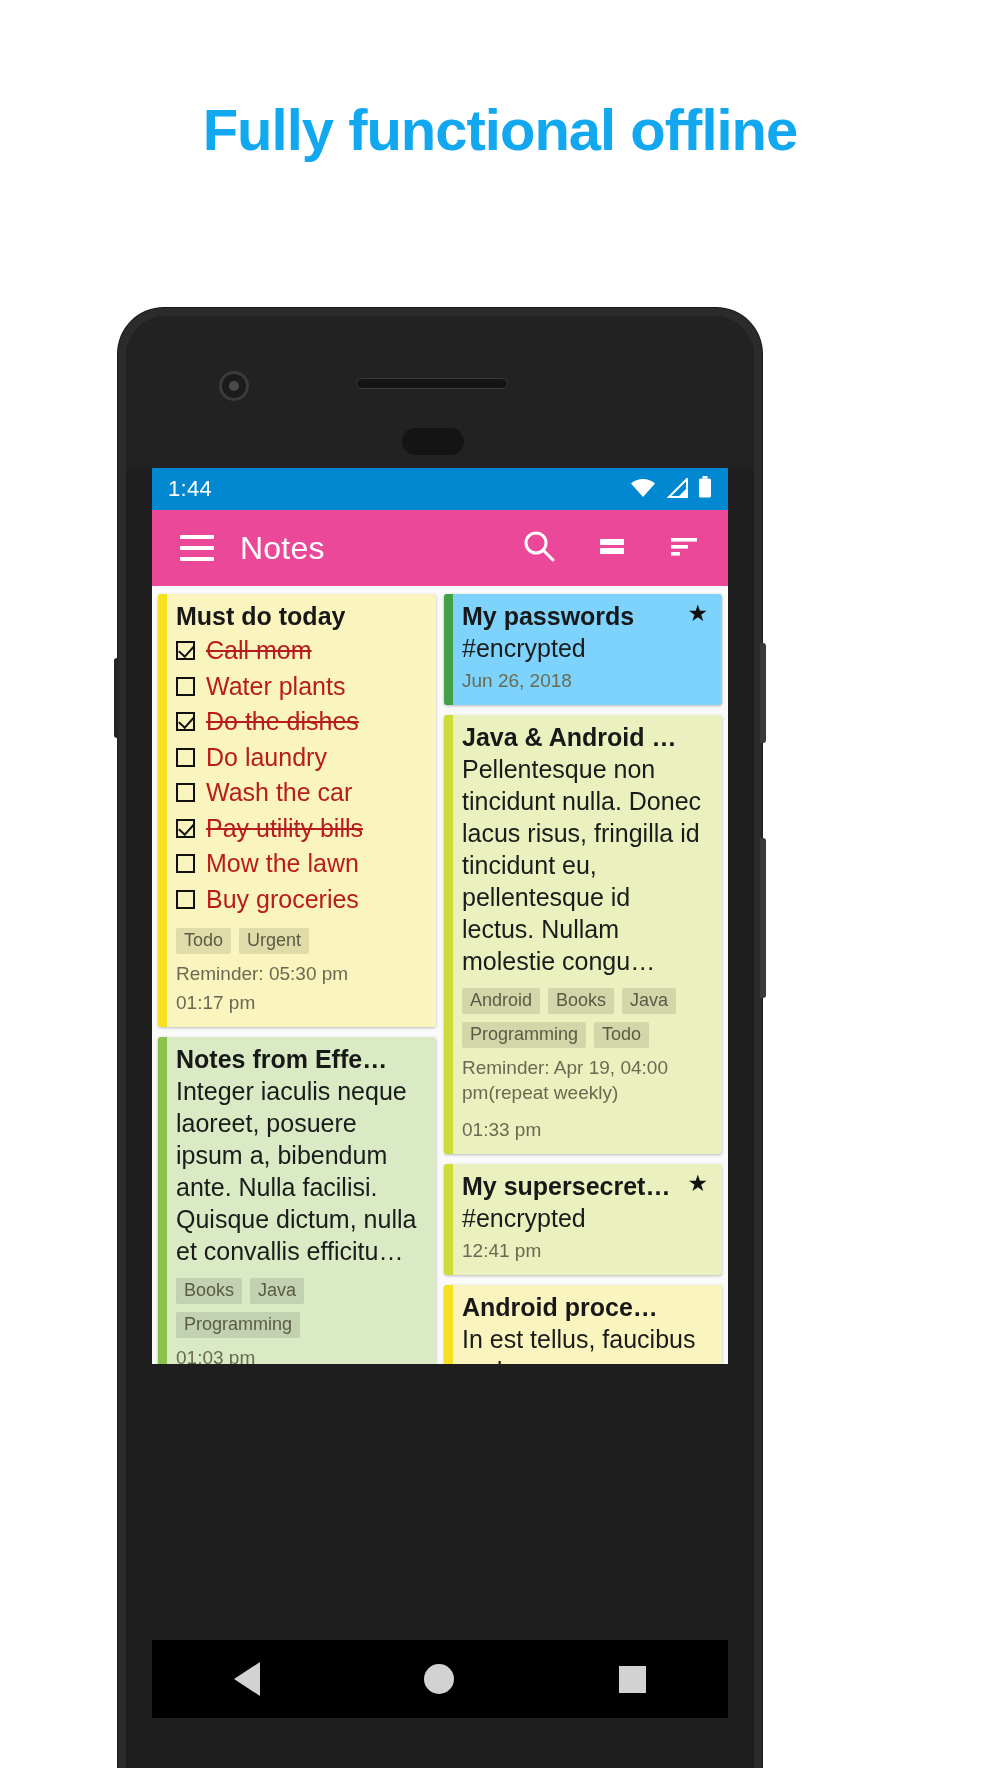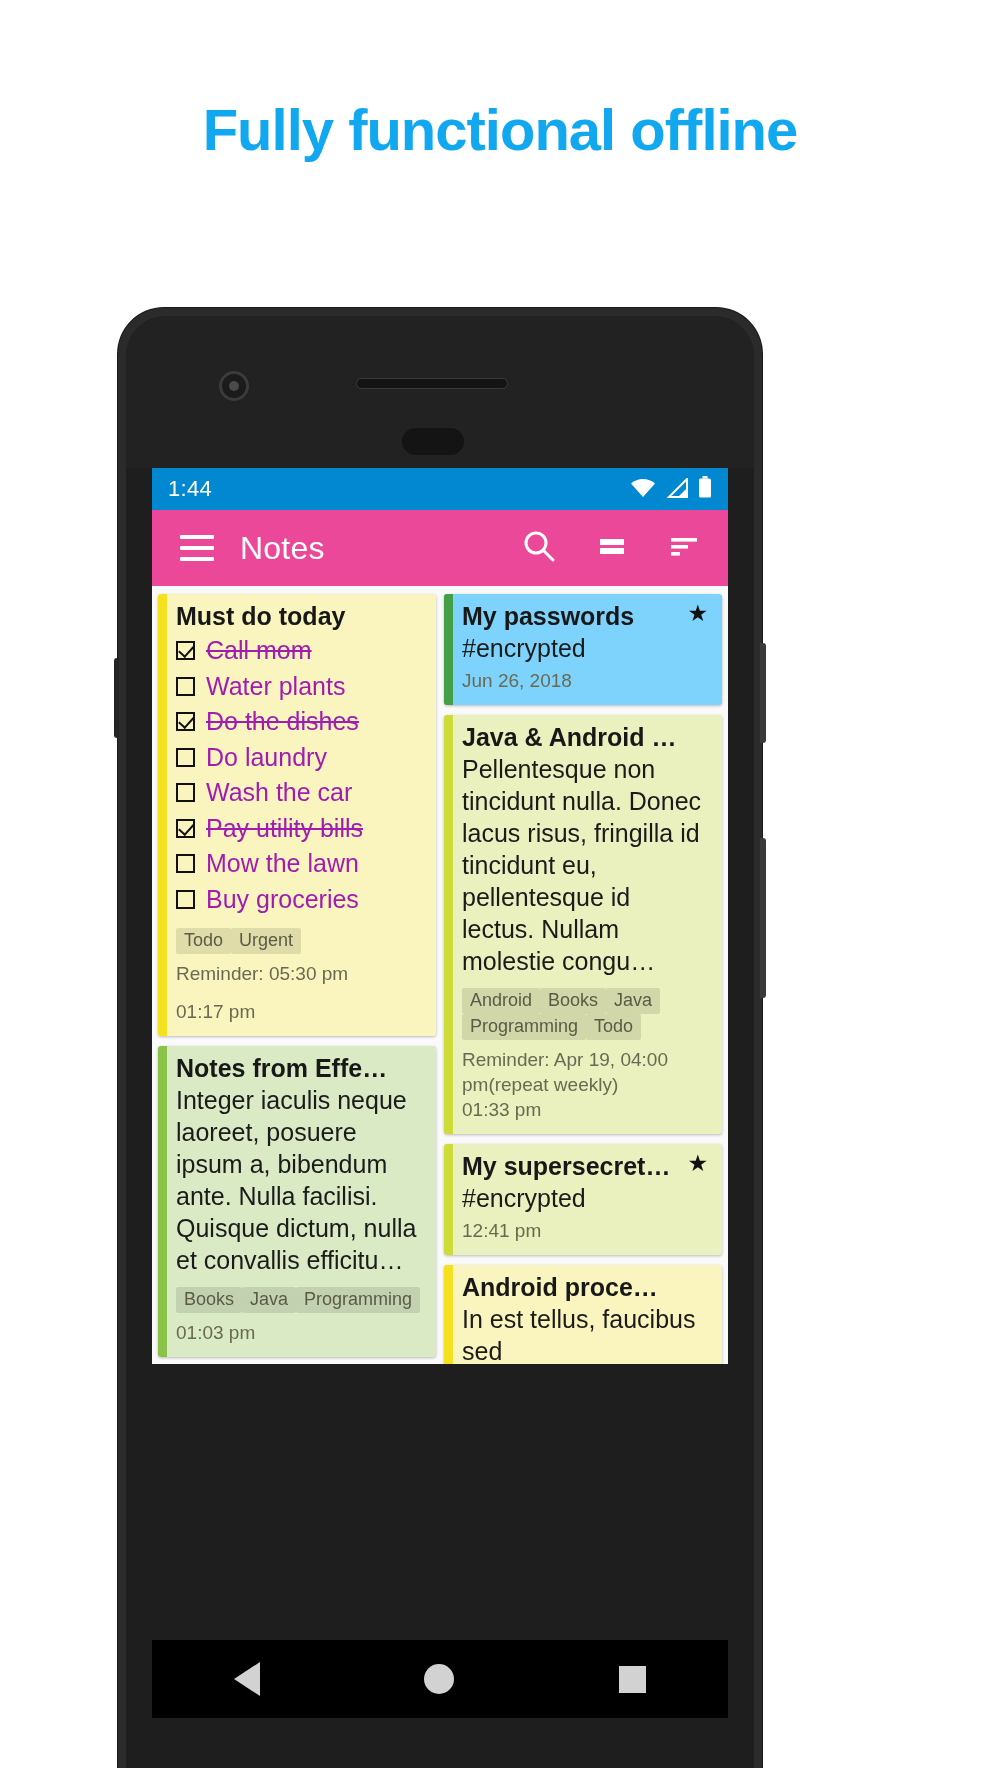--- a/index.html
+++ b/index.html
@@ -115,30 +115,30 @@
     white-space: nowrap; overflow: hidden;
     padding-right: 4px;
   }
   .note-title-row { display: flex; align-items: flex-start; }
   .note-title-row .note-title { flex: 1 1 auto; min-width: 0; }
   .star { color: #111; font-size: 23px; line-height: 1; margin-left: 6px; flex: 0 0 auto; }
 
   .note-body { font-size: 25px; color: #1b1b1b; line-height: 1.28; margin-top: 1px; }
 
   .check-list { margin-top: 2px; }
-  .check-item { display: flex; align-items: center; font-size: 25px; color: #a21caf; line-height: 1.42; }
+  .check-item { display: flex; align-items: center; font-size: 25px; color: #b91c1c; line-height: 1.42; }
   .check-box { width: 19px; height: 19px; border: 2px solid #111; margin-right: 11px; flex: 0 0 auto; position: relative; }
   .check-item.done .check-box::after {
     content: ""; position: absolute; left: 4px; top: -1px;
     width: 7px; height: 13px; border: solid #111; border-width: 0 2px 2px 0;
     transform: rotate(42deg);
   }
   .check-item.done .ci-label { text-decoration: line-through; }
 
-  .tags { display: flex; flex-wrap: wrap; margin-top: 11px; }
+  .tags { display: flex; flex-wrap: wrap; gap: 8px; margin-top: 11px; }
   .tag {
     font-size: 18px; color: #5b5b45;
     background: rgba(0,0,0,.10);
     padding: 2px 8px 3px 8px;
     border-radius: 2px;
     white-space: nowrap;
   }
   .meta { font-size: 19px; color: #6a6a52; line-height: 1.32; margin-top: 7px; }
   .meta.date-only { margin-top: 4px; }
 
@@ -284,21 +284,21 @@
                 <div class="check-item">
                   <span class="check-box"></span>
                   <span class="ci-label">Buy groceries</span>
                 </div>
               </div>
               <div class="tags">
                 <span class="tag">Todo</span>
                 <span class="tag">Urgent</span>
               </div>
               <div class="meta">Reminder: 05:30 pm</div>
-              <div class="meta" style="margin-top:13px">01:17 pm</div>
+              <div class="meta" style="margin-top:4px">01:17 pm</div>
             </div>
 
             <div class="note" style="background:#D9EAC4">
               <span class="accent" style="background:#8BC34A"></span>
               <div class="note-title-row">
                 <div class="note-title">Notes from Effe…</div>
               </div>
               <div class="note-body">Integer iaculis neque laoreet, posuere ipsum a, bibendum ante. Nulla facilisi. Quisque dictum, nulla et convallis efficitu…</div>
               <div class="tags">
                 <span class="tag">Books</span>
@@ -329,21 +329,21 @@
               </div>
               <div class="note-body">Pellentesque non tincidunt nulla. Donec lacus risus, fringilla id tincidunt eu, pellentesque id lectus. Nullam molestie congu…</div>
               <div class="tags">
                 <span class="tag">Android</span>
                 <span class="tag">Books</span>
                 <span class="tag">Java</span>
                 <span class="tag">Programming</span>
                 <span class="tag">Todo</span>
               </div>
               <div class="meta">Reminder: Apr 19, 04:00 pm(repeat weekly)</div>
-              <div class="meta" style="margin-top:0">01:33 pm</div>
+              <div class="meta" style="margin-top:12px">01:33 pm</div>
             </div>
 
             <div class="note" style="background:#EAF0BE">
               <span class="accent" style="background:#CDDC39"></span>
               <div class="note-title-row">
                 <div class="note-title">My supersecret…</div>
                 <span class="star">★</span>
               </div>
               <div class="note-body">#encrypted</div>
               <div class="meta date-only">12:41 pm</div>

